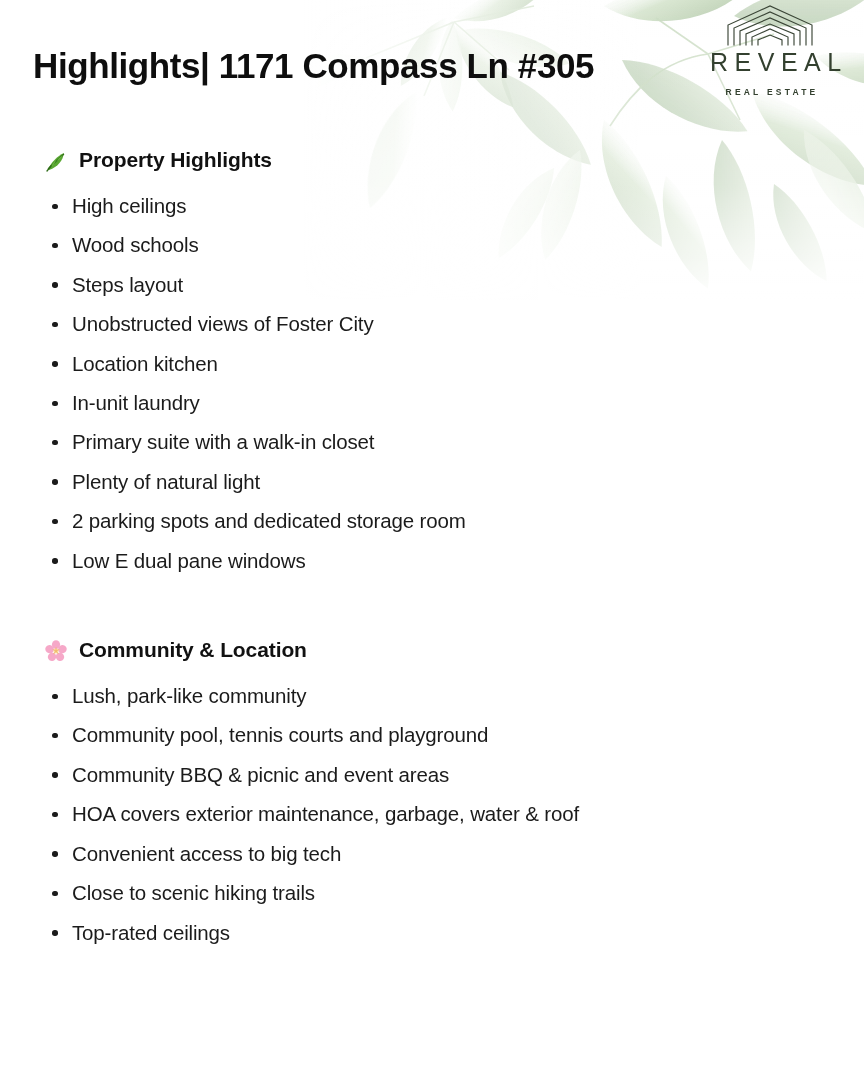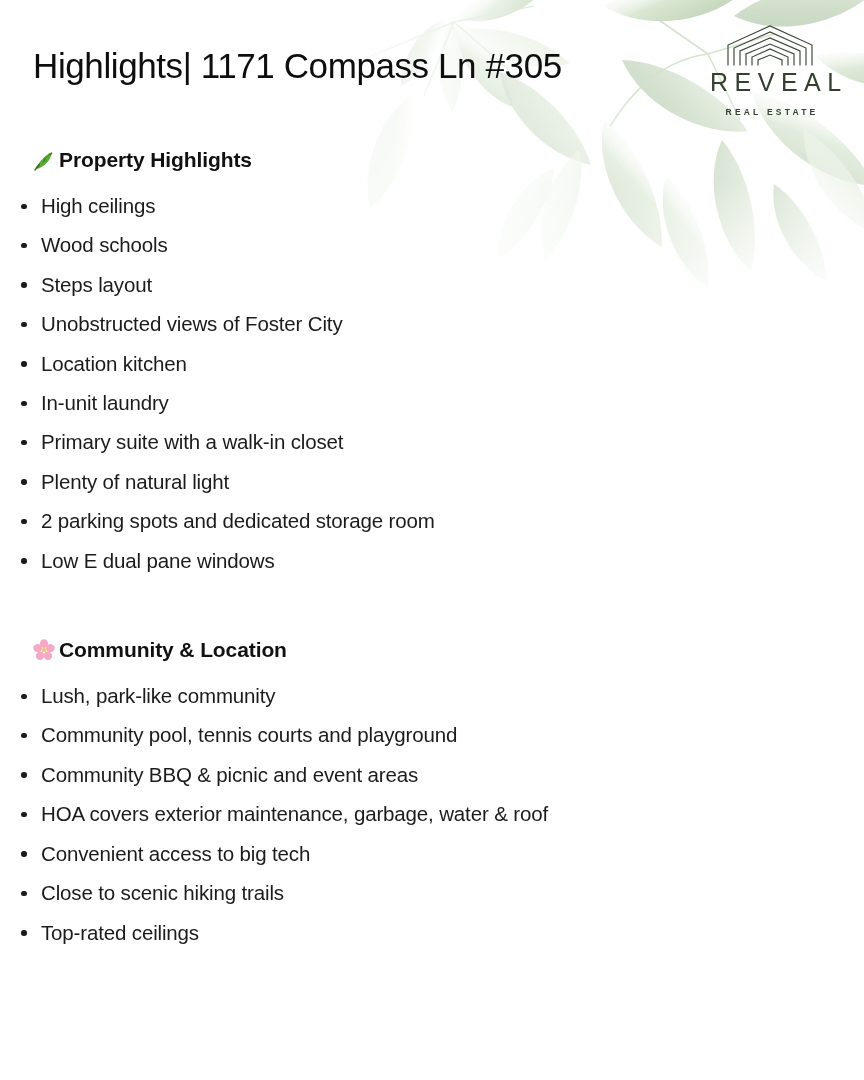--- a/index.html
+++ b/index.html
@@ -36,32 +36,32 @@
     width: 864px;
     height: 1080px;
     padding: 0;
   }
 
   #page-title {
     position: absolute;
     left: 33px;
     top: 46px;
     font-size: 35px;
-    font-weight: normal;
+    font-weight: bold;
     letter-spacing: -0.4px;
     color: #0e0e0e;
     white-space: nowrap;
     text-align: center;
   }
 
   
   #brand-logo {
     position: absolute;
     right: 28px;
-    top: 24px;
+    top: 4px;
     width: 132px;
     text-align: center;
     color: #2f3a2c;
   }
   #brand-mark { width: 92px; height: 42px; margin: 0 auto 4px; display: block; }
   #brand-wordmark {
     font-size: 25px;
     letter-spacing: 6.5px;
     font-weight: 400;
     color: #33402f;
@@ -83,43 +83,43 @@
     left: 0;
     top: 148px;
     width: 864px;
   }
 
   .section { margin-bottom: 58px; }
   .section:last-child { margin-bottom: 0; }
 
   .section-heading {
     display: flex;
-    align-items: center;
-    gap: 4px;
-    padding-left: 33px;
+    align-items: flex-end;
+    gap: 12px;
+    padding-left: 45px;
     margin-bottom: 14px;
   }
   .section-emoji {
     font-size: 19px;
     line-height: 1;
     display: inline-block;
     width: 22px;
     height: 22px;
   }
   .section-emoji svg { display: block; width: 22px; height: 22px; }
   .section-title {
     font-size: 21px;
     font-weight: bold;
     color: #111111;
     letter-spacing: -0.1px;
   }
 
   ul.bullet-list {
     list-style: none;
-    padding-left: 21px;
+    padding-left: 52px;
   }
   ul.bullet-list li {
     position: relative;
     font-size: 20.5px;
     line-height: 39.4px;
     color: #1b1b1b;
     padding-left: 20px;
     letter-spacing: -0.15px;
     white-space: nowrap;
   }

